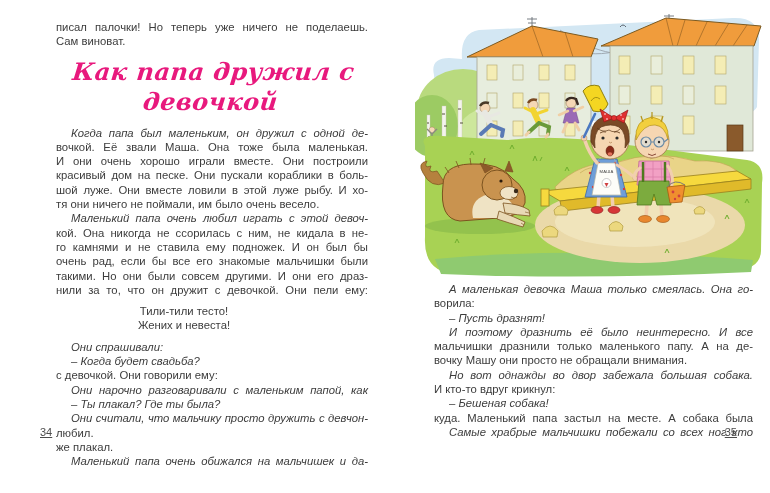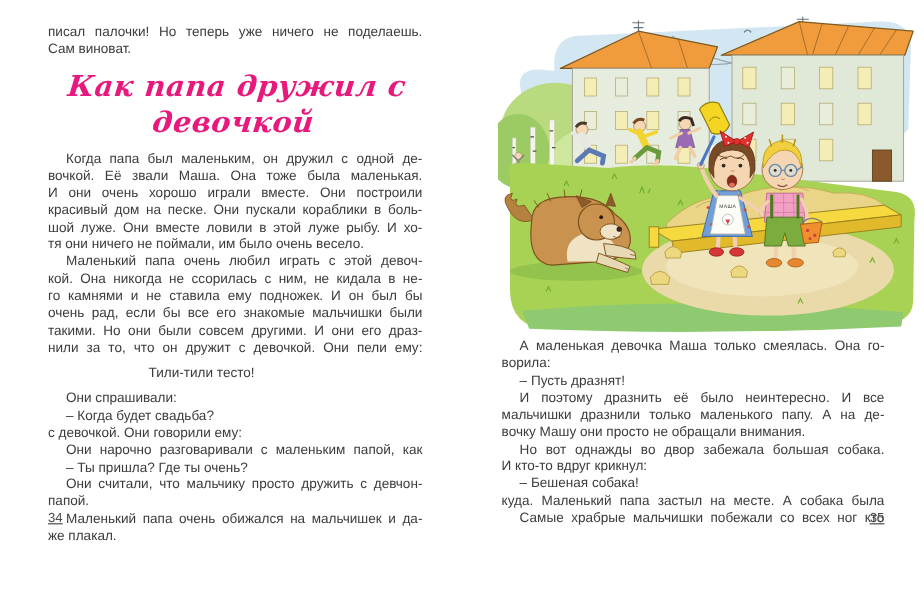--- a/index.html
+++ b/index.html
@@ -3,26 +3,26 @@
 <meta charset="utf-8">
 <style>
   html,body{margin:0;padding:0;}
   body{
     width:770px;height:493px;background:#ffffff;overflow:hidden;position:relative;
     font-family:"Liberation Sans",sans-serif;
   }
   .page{position:absolute;top:0;width:385px;height:493px;background:#fff;}
   .page-left{left:0;}
   .page-right{left:385px;}
-  .flow{position:absolute;font-size:11.3px;line-height:14.3px;color:#3c3c3c;}
+  .flow{position:absolute;font-size:11.3px;line-height:14.3px;color:#3c3c3c;margin-left:16px;}
   #left-flow{left:40px;top:20px;width:312px;}
   #right-flow{left:33px;top:282px;width:319px;}
   .line{text-align:justify;text-align-last:justify;}
   .line.last{text-align-last:left;}
-  .line.ind{text-indent:15px;}
+  .line.ind{text-indent:15px;font-style:italic;}
   .block.title{margin:8px 0 9px;}
   .block.title .line{
     text-align:center;text-align-last:center;
     font-family:"DejaVu Serif",serif;font-style:italic;font-weight:bold;
     font-size:24px;line-height:30px;color:#e8197d;letter-spacing:.5px;
     transform:skewX(-6deg);
   }
   .block.verse{margin:7px 0;}
   .block.verse .line{text-align:left;text-align-last:center;position:relative;left:-28px;}
   .pagenum{position:absolute;top:426px;font-size:11px;color:#4c4c4c;text-decoration:underline;}
@@ -54,41 +54,42 @@
       <div class="block para">
         <div class="line ind">Маленький папа очень любил играть с этой девоч-</div>
         <div class="line">кой. Она никогда не ссорилась с ним, не кидала в не-</div>
         <div class="line">го камнями и не ставила ему подножек. И он был бы</div>
         <div class="line">очень рад, если бы все его знакомые мальчишки были</div>
         <div class="line">такими. Но они были совсем другими. И они его драз-</div>
         <div class="line">нили за то, что он дружит с девочкой. Они пели ему:</div>
       </div>
       <div class="block verse">
         <div class="line">Тили-тили тесто!</div>
+        <div class="line last">Жених и невеста!</div>
       </div>
       <div class="block para">
         <div class="line ind last">Они спрашивали:</div>
       </div>
       <div class="block para">
         <div class="line ind last">– Когда будет свадьба?</div>
       </div>
       <div class="block para">
         <div class="line last">с девочкой. Они говорили ему:</div>
         <div class="line ind">Они нарочно разговаривали с маленьким папой, как</div>
       </div>
       <div class="block para">
-        <div class="line ind last">– Ты пришла? Где ты очень?</div>
+        <div class="line ind last">– Ты плакал? Где ты была?</div>
       </div>
       <div class="block para">
         <div class="line ind">Они считали, что мальчику просто дружить с девчон-</div>
-        <div class="line last">папой.</div>
-      </div>
-      <div class="block para">
+        <div class="line last">любил.</div>
+      </div>
+      <div class="block para">
+        <div class="line last">же плакал.</div>
         <div class="line ind">Маленький папа очень обижался на мальчишек и да-</div>
-        <div class="line last">же плакал.</div>
       </div>
     </div>
   <div class="pagenum pagenum-left">34</div>
 </section>
 
 <section class="page page-right">
   <figure class="illustration">
     <svg viewBox="0 0 350 264" xmlns="http://www.w3.org/2000/svg">
 
       <path d="M19,62 Q15,45 34,45 L47,46 Q45,20 64,17 L318,5 Q345,4 344,28 L342,94 Q335,107 296,104 L64,112 Q21,112 19,62 Z" fill="#d3e7f3"></path>

